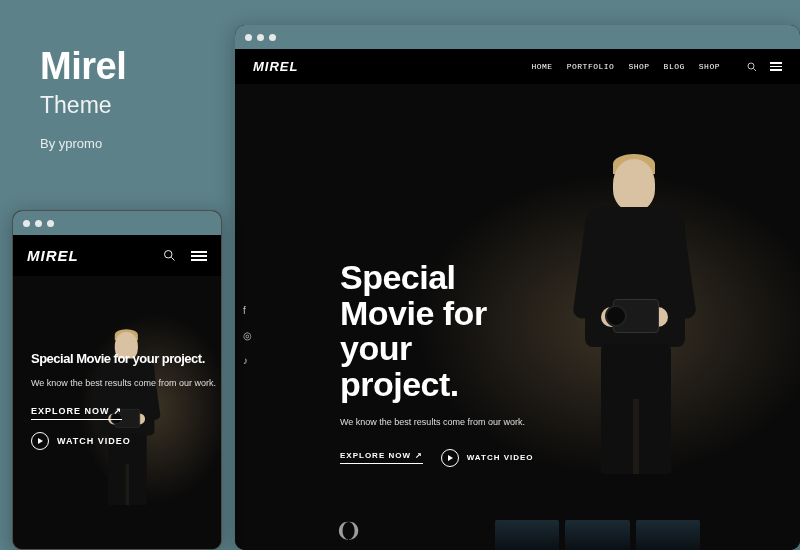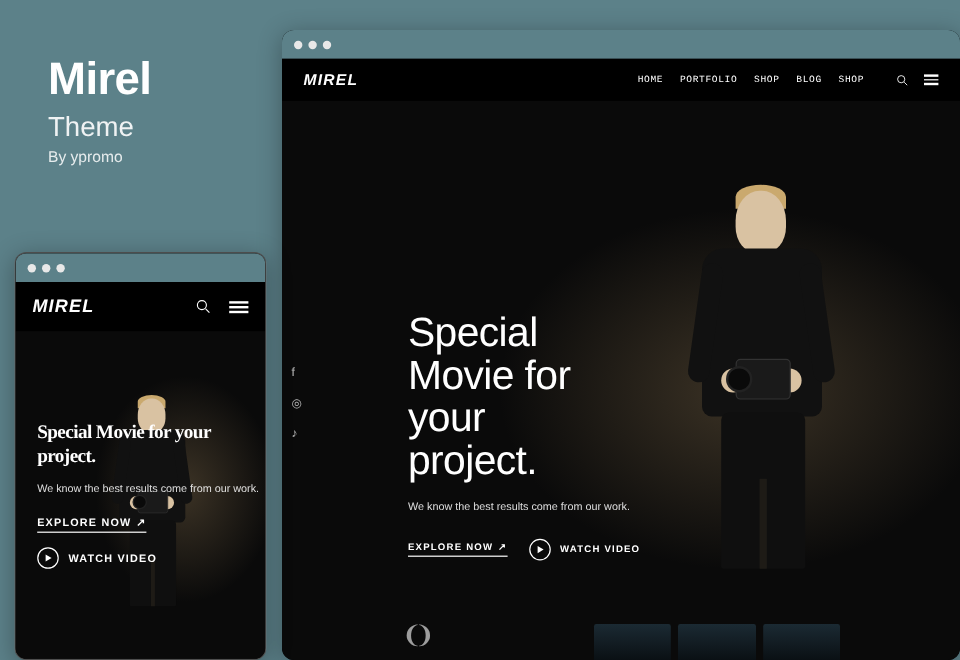--- a/index.html
+++ b/index.html
@@ -12,21 +12,21 @@
   overflow: hidden;
 }
 .theme-info {
   position: absolute;
   left: 40px;
   top: 45px;
   color: #fff;
 }
 .theme-title { font-size: 38px; font-weight: 700; letter-spacing: -0.5px; }
 .theme-sub { font-size: 23px; font-weight: 300; margin-top: 4px; opacity: 0.9; }
-.theme-by { font-size: 13px; margin-top: 4px; opacity: 0.85; }
+.theme-by { font-size: 13px; margin-top: 17px; opacity: 0.85; }
 
 .browser-frame {
   position: absolute;
   border-radius: 10px;
   overflow: hidden;
   box-shadow: 0 4px 20px rgba(0,0,0,0.3);
   background: #000;
 }
 .frame-desktop { left: 235px; top: 25px; width: 565px; height: 525px; }
 .frame-mobile { left: 12px; top: 210px; width: 210px; height: 340px; border: 1px solid rgba(255,255,255,0.3); }
@@ -112,21 +112,21 @@
 .hero-text {
   position: absolute;
   left: 105px;
   top: 175px;
   max-width: 260px;
   z-index: 4;
 }
 .hero-title {
   font-size: 34px;
   line-height: 1.05;
-  font-weight: 400;
+  font-weight: 700;
   letter-spacing: -0.5px;
 }
 .hero-sub {
   font-size: 9px;
   margin-top: 14px;
   opacity: 0.85;
 }
 .hero-cta { display: flex; align-items: center; gap: 18px; margin-top: 22px; }
 .explore {
   font-size: 8px;
@@ -144,21 +144,21 @@
 }
 .tri { width: 0; height: 0; border-left: 5px solid #fff; border-top: 3px solid transparent; border-bottom: 3px solid transparent; margin-left:1px;}
 
 
 .frame-mobile .site-header { padding: 12px 14px; }
 .frame-mobile .logo { font-size: 15px; }
 .frame-mobile .mob-actions { display: flex; gap: 14px; align-items: center;}
 .frame-mobile .icon-svg { width: 15px; height: 15px;}
 .frame-mobile .burger span { width: 16px; height: 2px; }
 .frame-mobile .hero-text { left: 18px; top: 80px; max-width: 190px; }
-.frame-mobile .hero-title { font-size: 16px; line-height: 1.25; font-weight: 700; font-family: Liberation Serif, serif; }
+.frame-mobile .hero-title { font-size: 13px; line-height: 1.25; font-weight: 700; }
 .frame-mobile .hero-sub { font-size: 9px; margin-top: 10px; line-height:1.4;}
 .frame-mobile .hero-cta { flex-direction: column; align-items: flex-start; gap: 12px; margin-top: 16px;}
 .frame-mobile .explore { font-size: 9px; }
 .frame-mobile .watch { font-size: 9px; }
 .frame-mobile .photo { left: 34%; top: 22%; transform: scale(0.55); transform-origin: top left;}
 
 .thumb-row {
   position: absolute;
   bottom: 0; left: 0; right: 0;
   height: 30px;

